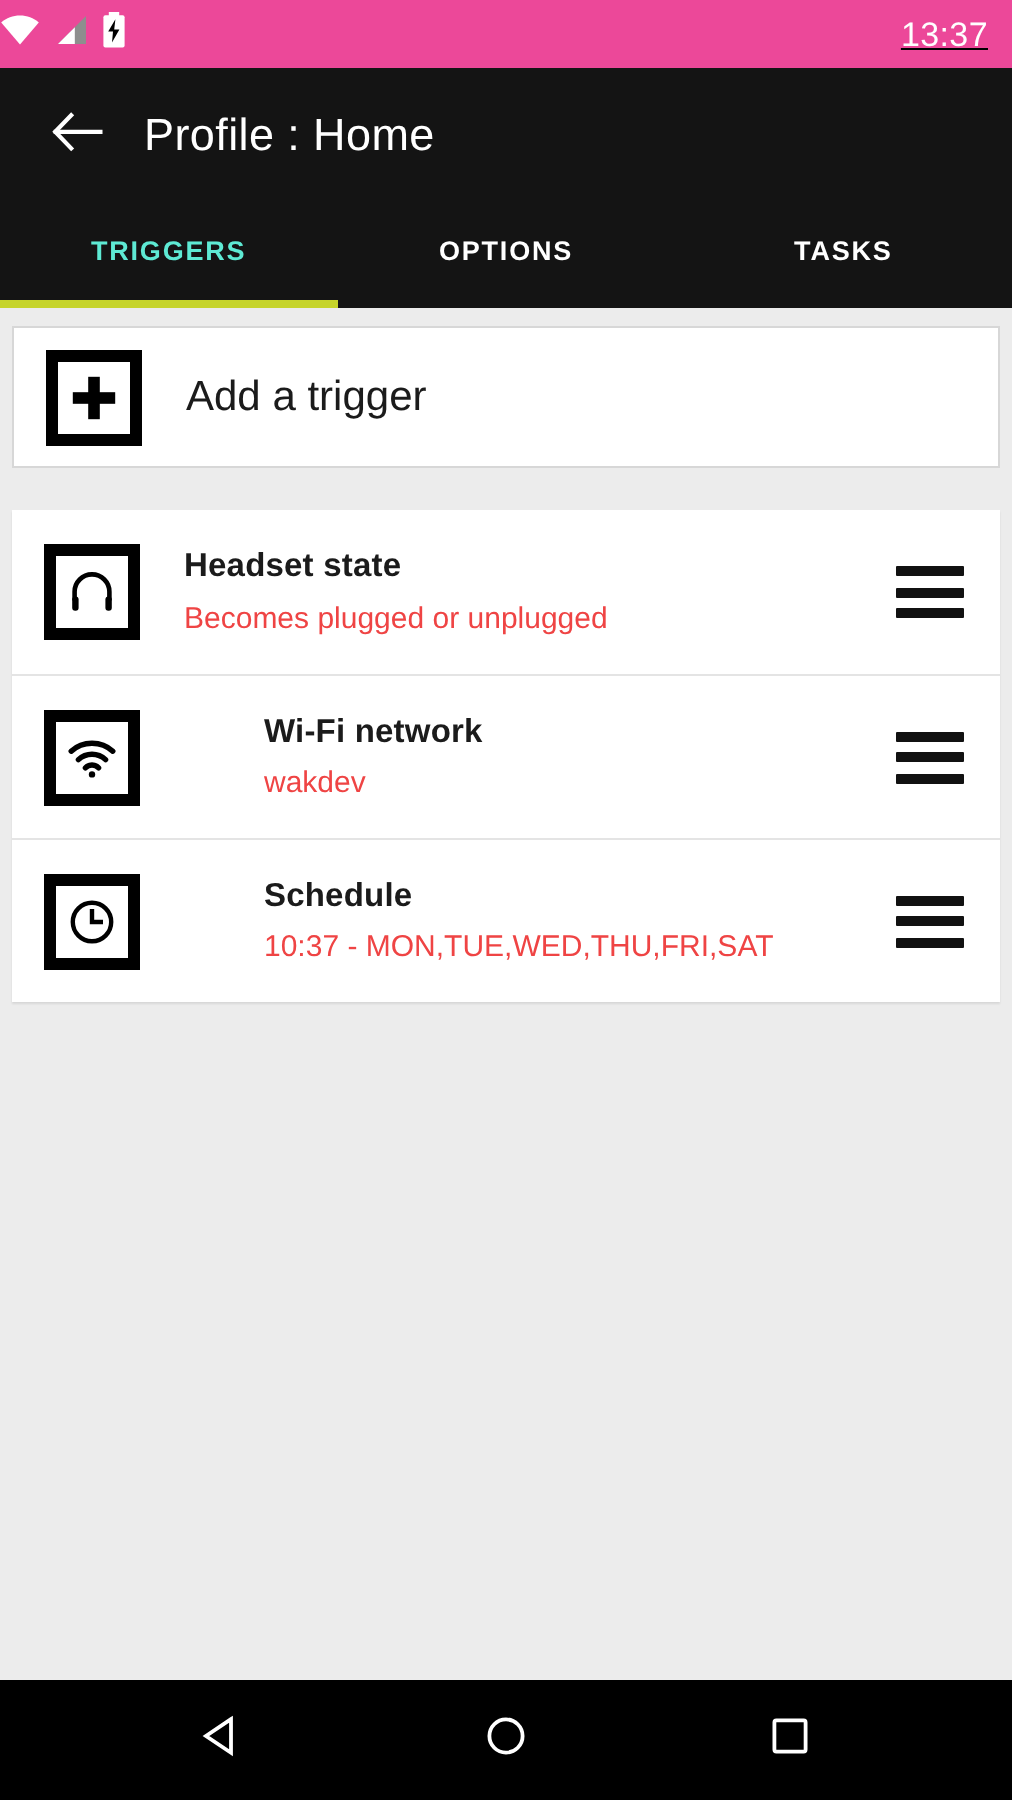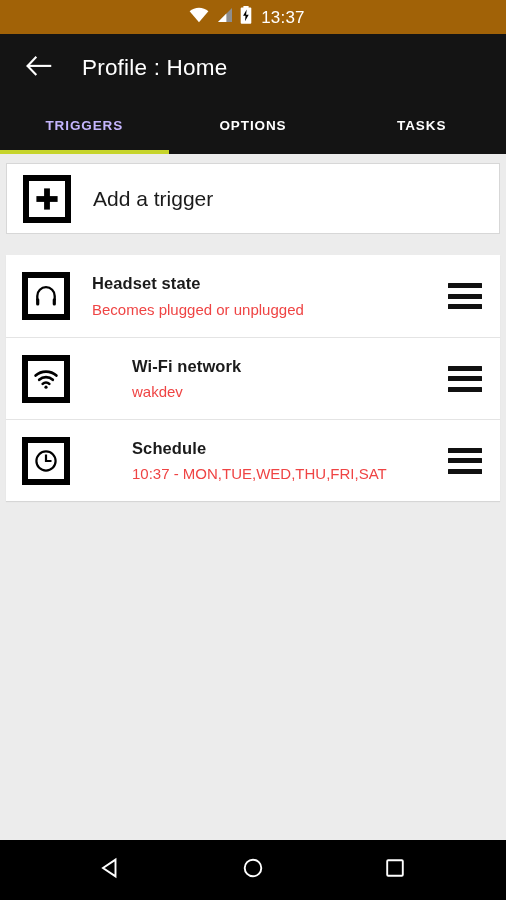--- a/index.html
+++ b/index.html
@@ -19,26 +19,27 @@
     width: 506px;
     height: 900px;
     display: flex;
     flex-direction: column;
     background: #ececec;
   }
 
   
   .status-bar {
     height: 34px;
-    background: #a16207;
-    display: flex;
-    align-items: center;
-    justify-content: center;
+    background: #ec4899;
+    display: flex;
+    align-items: center;
+    justify-content: space-between;
     padding: 0 12px 0 0;
     flex: 0 0 auto;
+    text-decoration: underline;
   }
   .status-icons {
     display: flex;
     align-items: center;
     gap: 7px;
   }
   .status-clock {
     color: #ffffff;
     font-size: 17px;
     font-weight: 400;
@@ -63,39 +64,39 @@
     display: flex;
     align-items: center;
     justify-content: center;
     cursor: pointer;
     flex: 0 0 auto;
   }
   .app-title {
     color: #ffffff;
     font-size: 22.5px;
     font-weight: 400;
-    margin-left: 24px;
+    margin-left: 14px;
     letter-spacing: 0.2px;
     white-space: nowrap;
   }
 
   
   .tab-bar {
     background: #141414;
     flex: 0 0 auto;
     height: 52px;
     display: flex;
     position: relative;
   }
   .tab {
     flex: 1 1 0;
     display: flex;
     align-items: center;
     justify-content: center;
-    color: #c4b5fd;
+    color: #5eead4;
     font-size: 13.5px;
     font-weight: bold;
     letter-spacing: 0.9px;
     cursor: pointer;
     user-select: none;
     padding-bottom: 6px;
   }
   .tab.inactive { color: #ffffff; }
   .tab-indicator {
     position: absolute;

